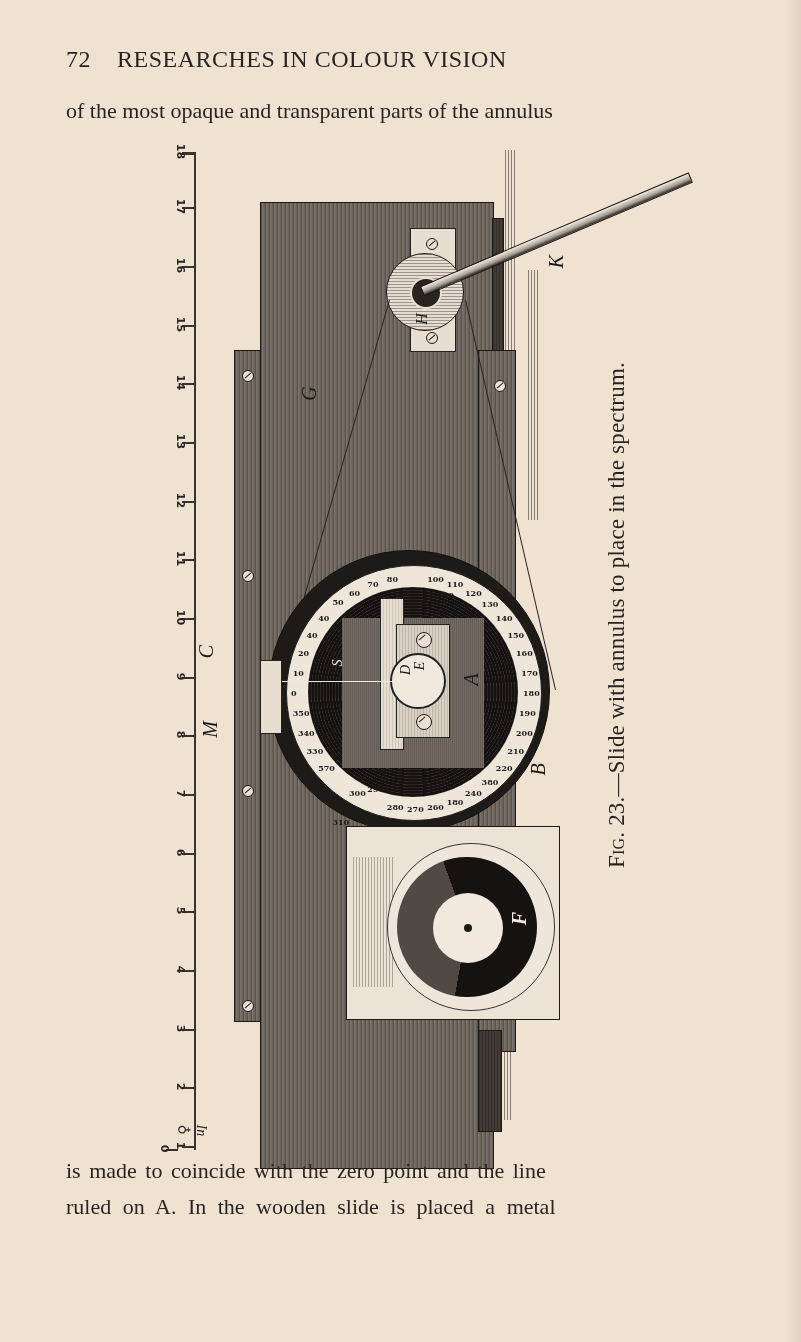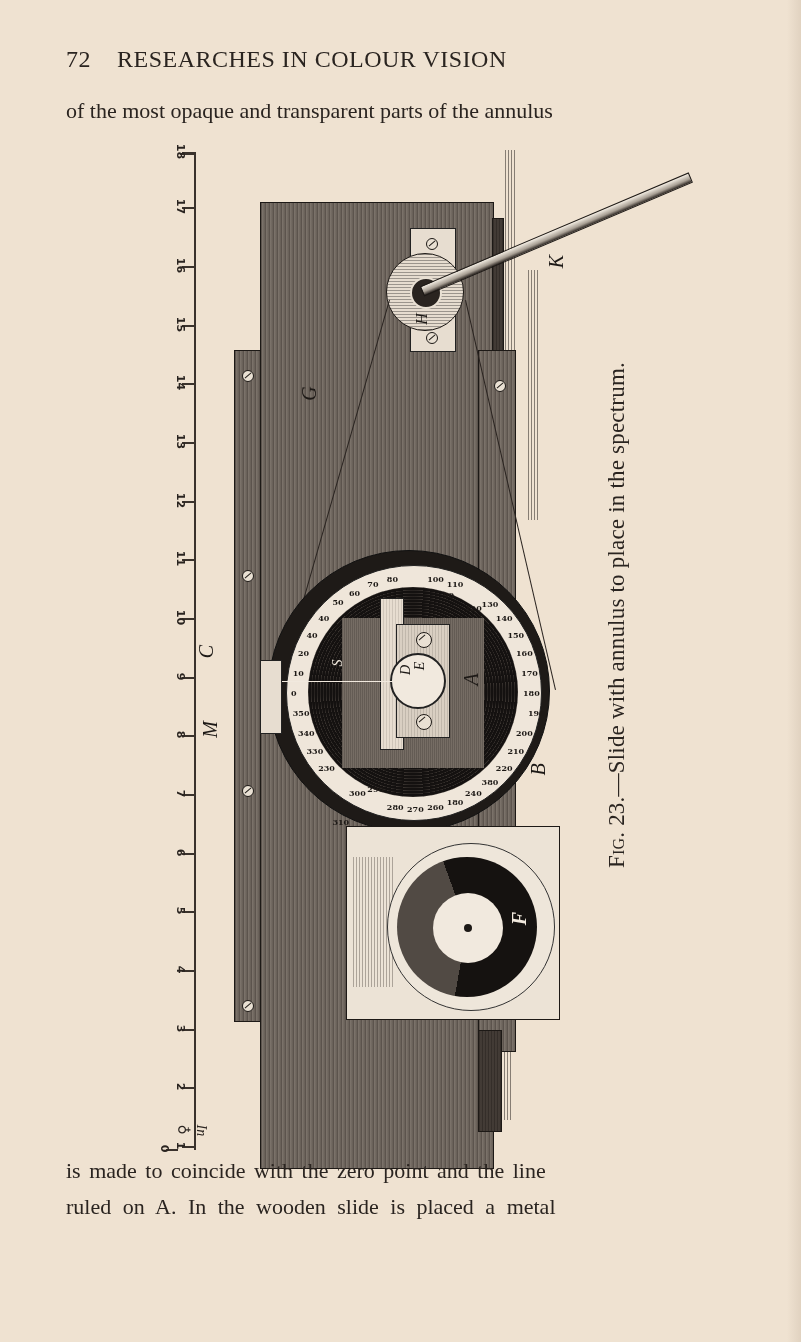--- a/index.html
+++ b/index.html
@@ -265,41 +265,41 @@
       <span class="dial-num" style="left: 67.9957px; top: 498.326px;">20</span>
       <span class="dial-num" style="left: 76.5411px; top: 480px;">40</span>
       <span class="dial-num" style="left: 88.1388px; top: 463.437px;">40</span>
       <span class="dial-num" style="left: 102.437px; top: 447px;">50</span>
       <span class="dial-num" style="left: 119px; top: 437.541px;">60</span>
       <span class="dial-num" style="left: 137.326px; top: 428.996px;">70</span>
       <span class="dial-num" style="left: 156.857px; top: 423.762px;">80</span>
       <span class="dial-num" style="left: 177px; top: 440px; padding-left: 36px;">90</span>
       <span class="dial-num" style="left: 197.143px; top: 423.762px;">100</span>
       <span class="dial-num" style="left: 216.674px; top: 428.996px;">110</span>
-      <span class="dial-num" style="left: 235px; top: 437.541px; margin-top: 15px;">120</span>
+      <span class="dial-num" style="left: 235px; top: 437.541px;">120</span>
       <span class="dial-num" style="left: 251.563px; top: 449.139px;">130</span>
       <span class="dial-num" style="left: 265.861px; top: 463.437px;">140</span>
       <span class="dial-num" style="left: 277.459px; top: 480px;">150</span>
       <span class="dial-num" style="left: 286.004px; top: 498.326px;">160</span>
       <span class="dial-num" style="left: 291.238px; top: 517.857px;">170</span>
       <span class="dial-num" style="left: 293px; top: 538px;">180</span>
-      <span class="dial-num" style="left: 298px; top: 558.143px;">190</span>
+      <span class="dial-num" style="left: 289px; top: 558.143px;">190</span>
       <span class="dial-num" style="left: 286.004px; top: 577.674px;">200</span>
       <span class="dial-num" style="left: 277.459px; top: 596px;">210</span>
       <span class="dial-num" style="left: 265.861px; top: 612.563px;">220</span>
       <span class="dial-num" style="left: 251.563px; top: 626.861px;">380</span>
       <span class="dial-num" style="left: 235px; top: 638.459px;">240</span>
       <span class="dial-num" style="left: 216.674px; top: 647.004px;">180</span>
       <span class="dial-num" style="left: 197.143px; top: 652.238px; text-align: center;">260</span>
       <span class="dial-num" style="left: 177px; top: 654px;">270</span>
       <span class="dial-num" style="left: 156.857px; top: 652.238px;">280</span>
       <span class="dial-num" style="left: 137.326px; top: 634px;">290</span>
       <span class="dial-num" style="left: 119px; top: 638.459px;">300</span>
       <span class="dial-num" style="left: 102.437px; top: 626.861px; margin-top: 40px;">310</span>
-      <span class="dial-num" style="left: 88.1388px; top: 612.563px;">230</span>
+      <span class="dial-num" style="left: 88.1388px; top: 612.563px;">570</span>
       <span class="dial-num" style="left: 76.5411px; top: 596px;">330</span>
       <span class="dial-num" style="left: 67.9957px; top: 577.674px;">340</span>
       <span class="dial-num" style="left: 62.7623px; top: 558.143px;">350</span>
     </div>
 
   <div class="annulus-card">
     <div class="shadow-hatch" style="left:6px; top:30px; width:40px; height:130px; opacity:0.5;"></div>
     <div class="annulus-outer"></div>
     <div class="annulus-ring"></div>
     <div class="annulus-hole"></div>

